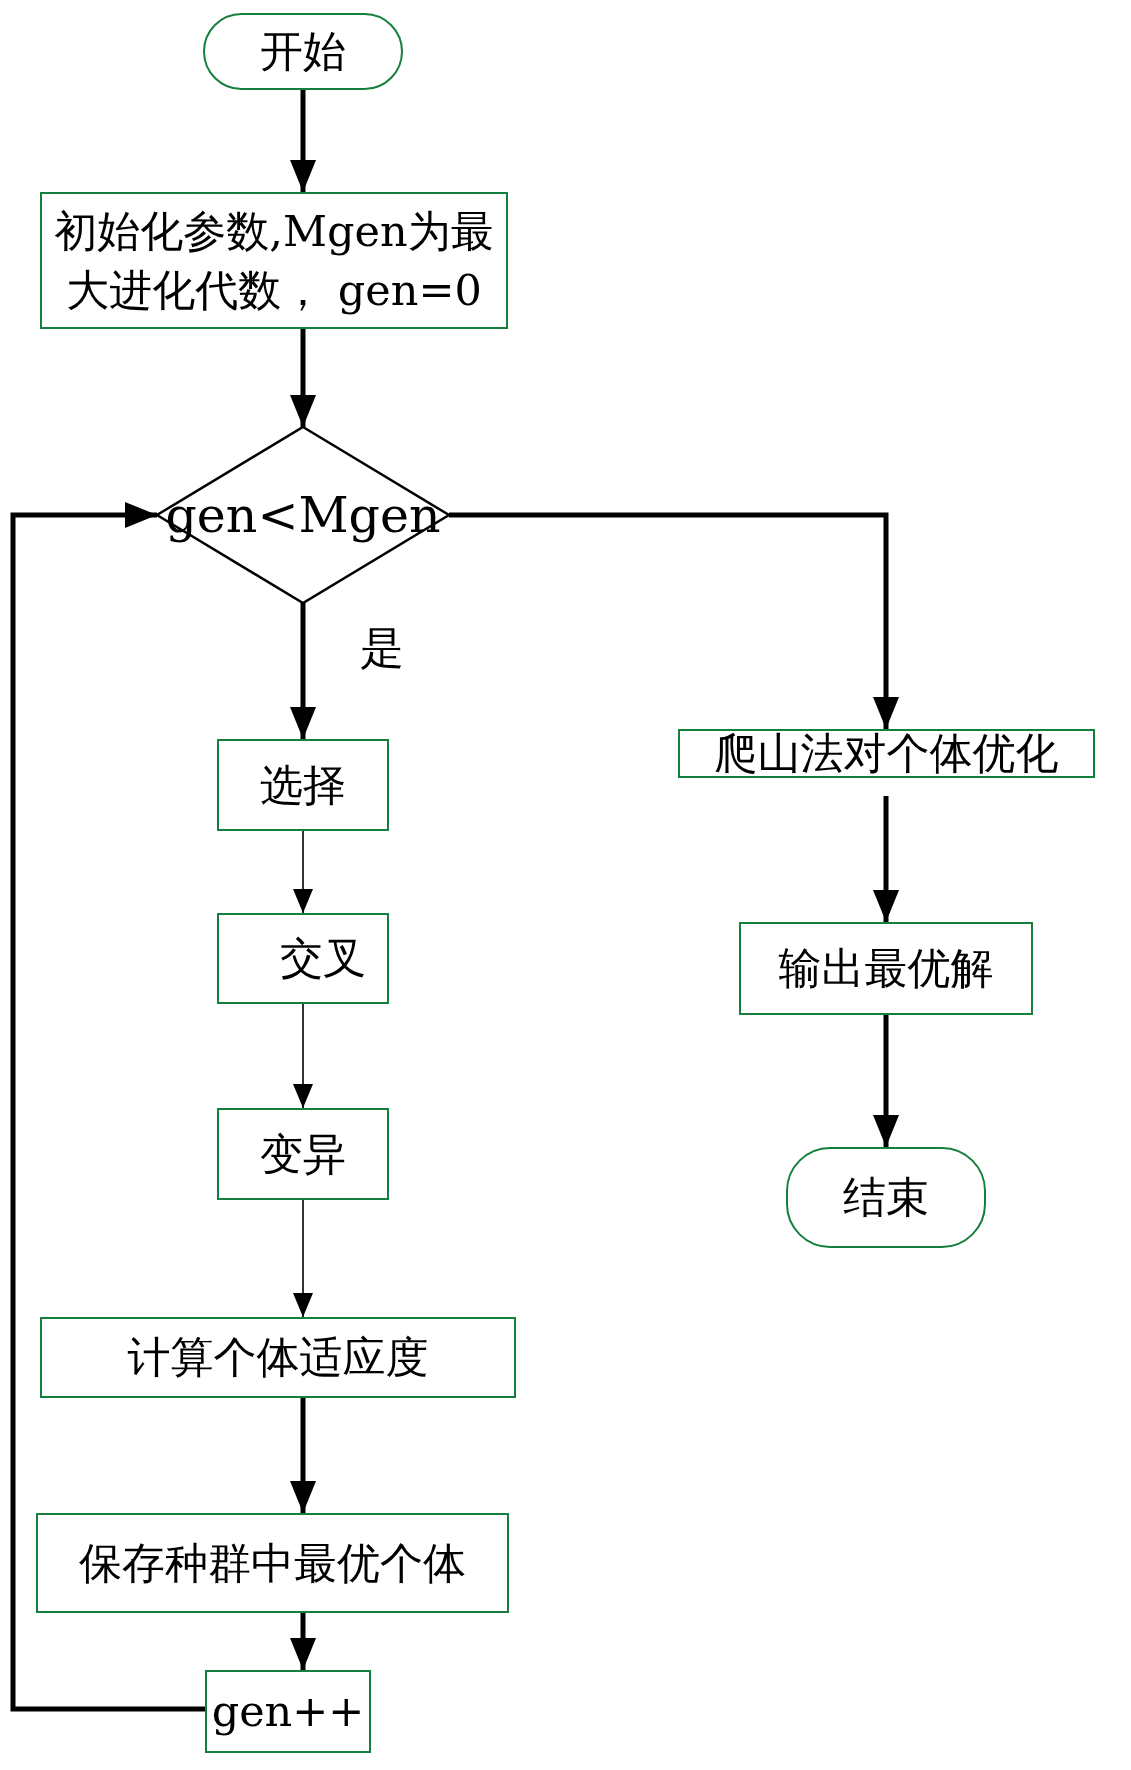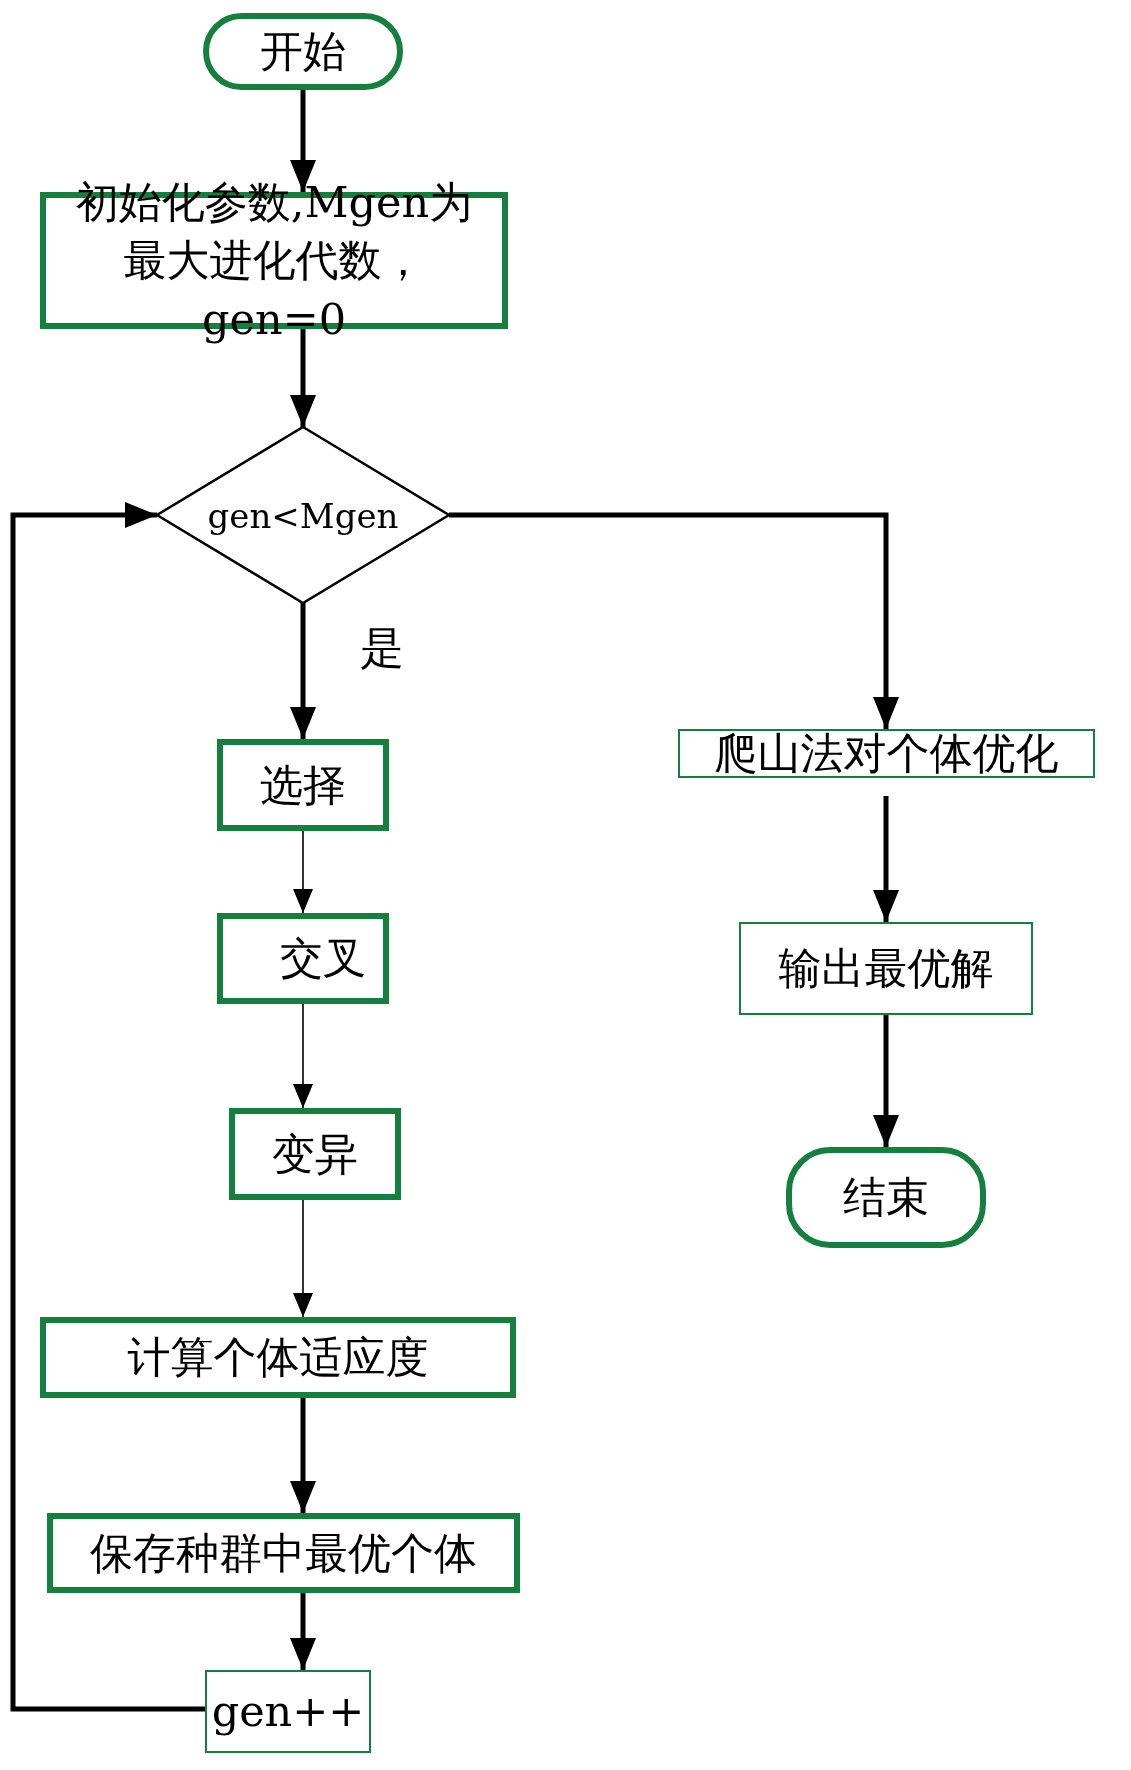--- a/index.html
+++ b/index.html
@@ -14,21 +14,21 @@
   }
   .wires {
     position: absolute;
     left: 0; top: 0;
     width: 1131px; height: 1770px;
     z-index: 1;
   }
   .node {
     position: absolute;
     box-sizing: border-box;
-    border: 6px solid #15803d;
+    border: 2px solid #15803d;
     background: #ffffff;
     display: flex;
     align-items: center;
     justify-content: center;
     text-align: center;
     font-size: 43px;
     line-height: 1.35;
     z-index: 2;
   }
   .stadium { border-radius: 44px; }
@@ -38,21 +38,21 @@
     font-size: 44px;
     line-height: 1;
     z-index: 2;
     background: transparent;
   }
   .diamond-label {
     position: absolute;
     display: flex;
     align-items: center;
     justify-content: center;
-    font-size: 34px;
+    font-size: 49px;
     z-index: 2;
     background: transparent;
   }
   .wrap-box { padding: 4px 11px; }
 </style>
 </head>
 <body>
 
 <div class="canvas">
 
@@ -96,29 +96,29 @@
   <div class="floating-label" style="left:360px; top:626px;">是</div>
 
   <div class="node" style="left:217px; top:739px; width:172px; height:92px;">
     <span>选择</span>
   </div>
 
   <div class="node" style="left:217px; top:913px; width:172px; height:91px;padding-left:40px;">
     <span>交叉</span>
   </div>
 
-  <div class="node" style="left:217px; top:1108px; width:172px; height:92px;margin-left:12px;">
+  <div class="node" style="left:217px; top:1108px; width:172px; height:92px;">
     <span>变异</span>
   </div>
 
   <div class="node" style="left:40px; top:1317px; width:476px; height:81px;">
     <span>计算个体适应度</span>
   </div>
 
-  <div class="node" style="left:47px; top:1513px; width:473px; height:80px;">
+  <div class="node" style="left:36px; top:1513px; width:473px; height:100px;">
     <span>保存种群中最优个体</span>
   </div>
 
   <div class="node border2" style="left:205px; top:1670px; width:166px; height:83px;">
     <span>gen++</span>
   </div>
 
   <div class="node border2" style="left:678px; top:729px; width:417px; height:49px;">
     <span>爬山法对个体优化</span>
   </div>

